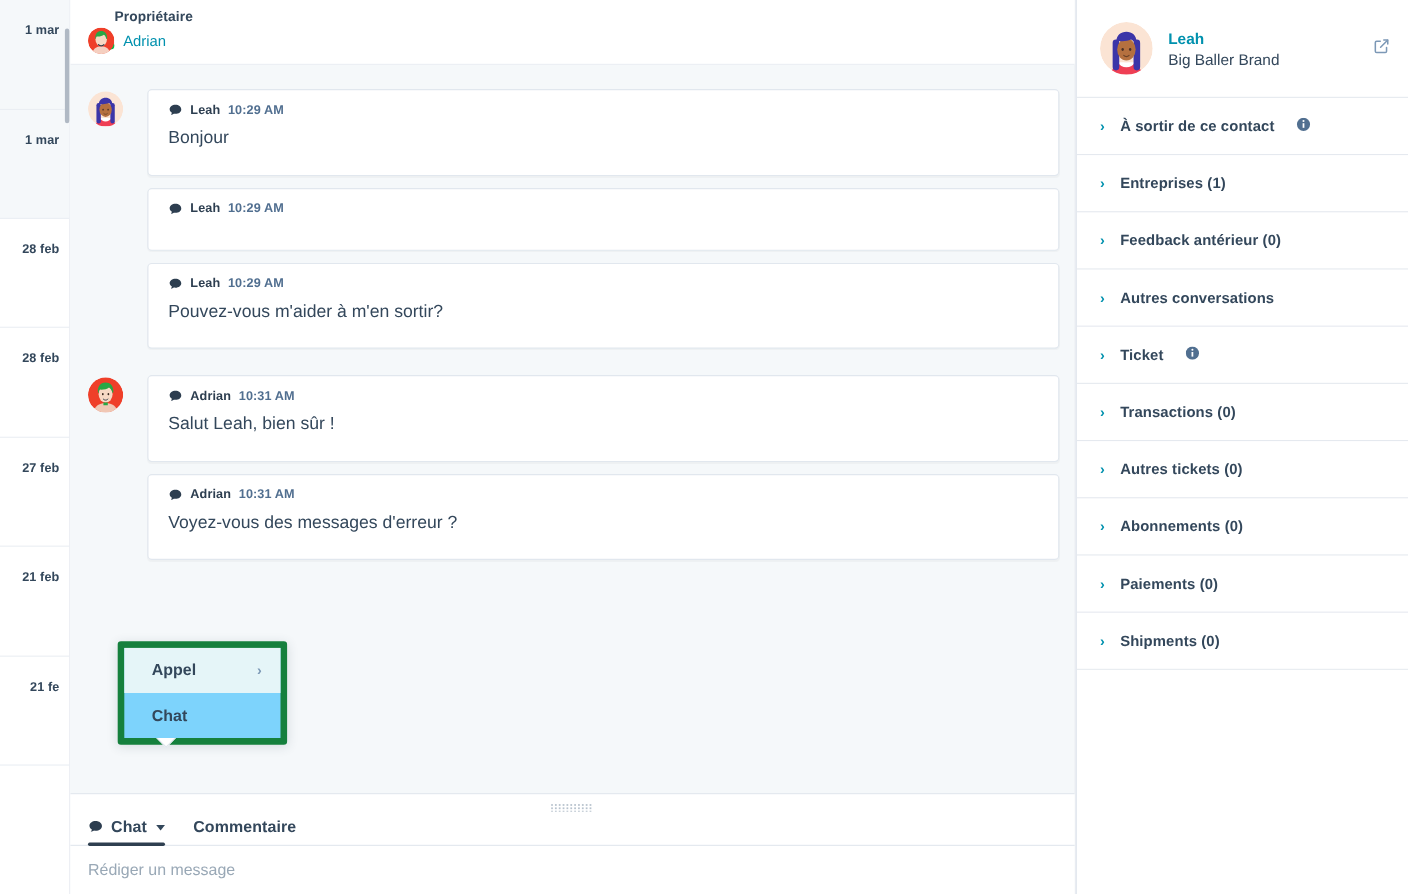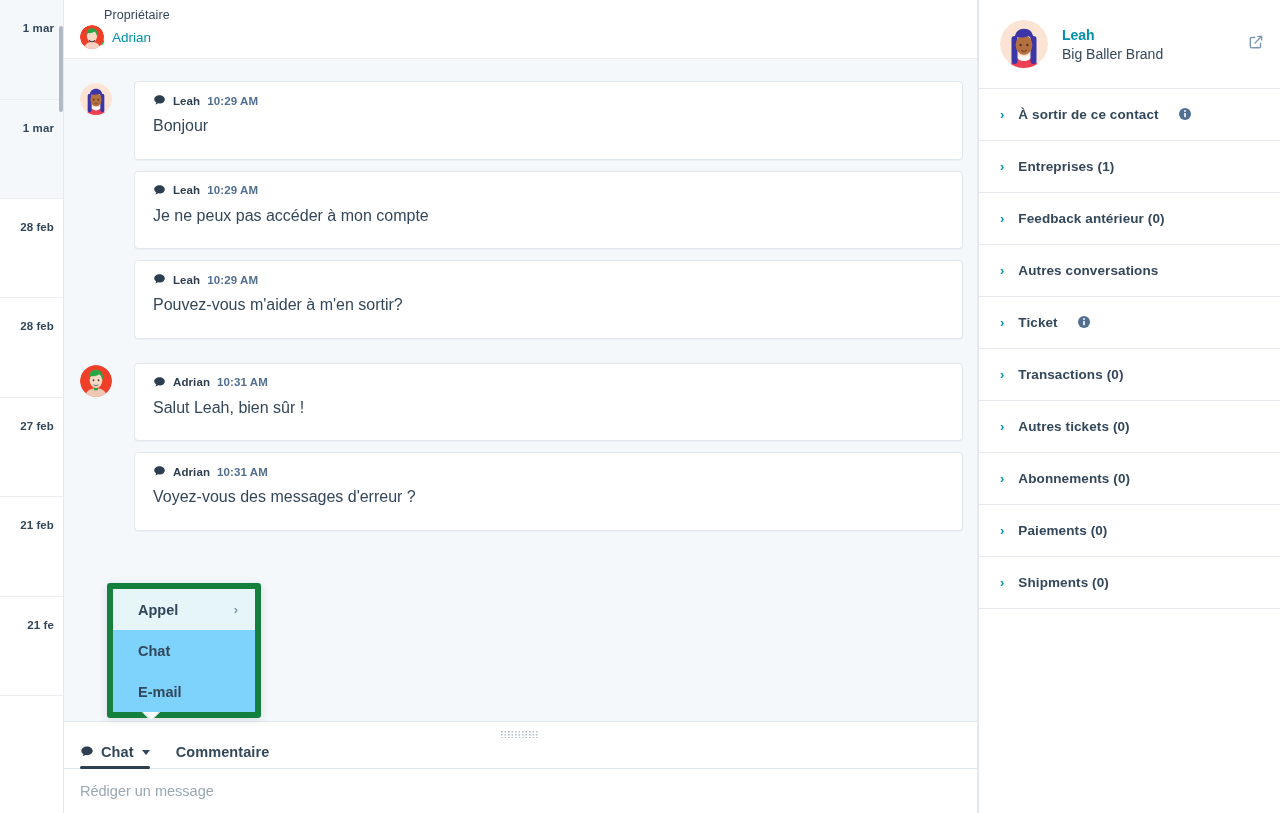--- a/index.html
+++ b/index.html
@@ -69,21 +69,21 @@
   }
 
   .owner-header {
     background: #ffffff;
     padding: 8px 0 9px 16px;
     border-bottom: 1px solid #eaeef3;
     flex: 0 0 auto;
   }
   .owner-label {
     font-size: 12.5px;
-    font-weight: 400;
+    font-weight: 700;
     color: #33475b;
     margin-bottom: 3px;
     letter-spacing: .1px;
     padding-left: 24px;
   }
   .owner-row { display: flex; align-items: center; gap: 7px; }
   .owner-name {
     font-size: 13.5px;
     color: #0091ae;
     font-weight: 500;
@@ -397,21 +397,20 @@
               <div class="bubble-text">Bonjour</div>
             </div>
             <div class="bubble">
               <div class="bubble-meta">
                 <svg class="chat-glyph" width="13" height="13" viewBox="0 0 16 16">
                   <path fill="#2d3e50" d="M8 1.6c-3.6 0-6.5 2.2-6.5 5 0 1.6 1 3 2.5 3.9-.1.8-.5 1.6-1.2 2.3 1.4-.1 2.6-.6 3.4-1.3.6.1 1.2.2 1.8.2 3.6 0 6.5-2.2 6.5-5s-2.9-5.1-6.5-5.1z"></path>
                 </svg>
                 <span class="meta-name">Leah</span>
                 <span class="meta-time">10:29 AM</span>
               </div>
-              <div class="bubble-text">Je ne peux pas accéder à mon compte</div>
             </div>
             <div class="bubble">
               <div class="bubble-meta">
                 <svg class="chat-glyph" width="13" height="13" viewBox="0 0 16 16">
                   <path fill="#2d3e50" d="M8 1.6c-3.6 0-6.5 2.2-6.5 5 0 1.6 1 3 2.5 3.9-.1.8-.5 1.6-1.2 2.3 1.4-.1 2.6-.6 3.4-1.3.6.1 1.2.2 1.8.2 3.6 0 6.5-2.2 6.5-5s-2.9-5.1-6.5-5.1z"></path>
                 </svg>
                 <span class="meta-name">Leah</span>
                 <span class="meta-time">10:29 AM</span>
               </div>
               <div class="bubble-text">Pouvez-vous m'aider à m'en sortir?</div>
@@ -514,23 +513,20 @@
 
     <div class="popup">
       <div id="popup-items">
           <div class="popup-item highlight">
             <span>Appel</span>
             <span class="chev">›</span>
           </div>
           <div class="popup-item">
             <span>Chat</span>
           </div>
-          <div class="popup-item">
-            <span>E-mail</span>
-          </div>
         </div>
       <div class="popup-tail">
           <i></i>
         </div>
     </div>
   </div>
 
   <div class="sidebar">
     <div class="contact-card">
       <div class="avatar" style="width:48px;height:48px;">

